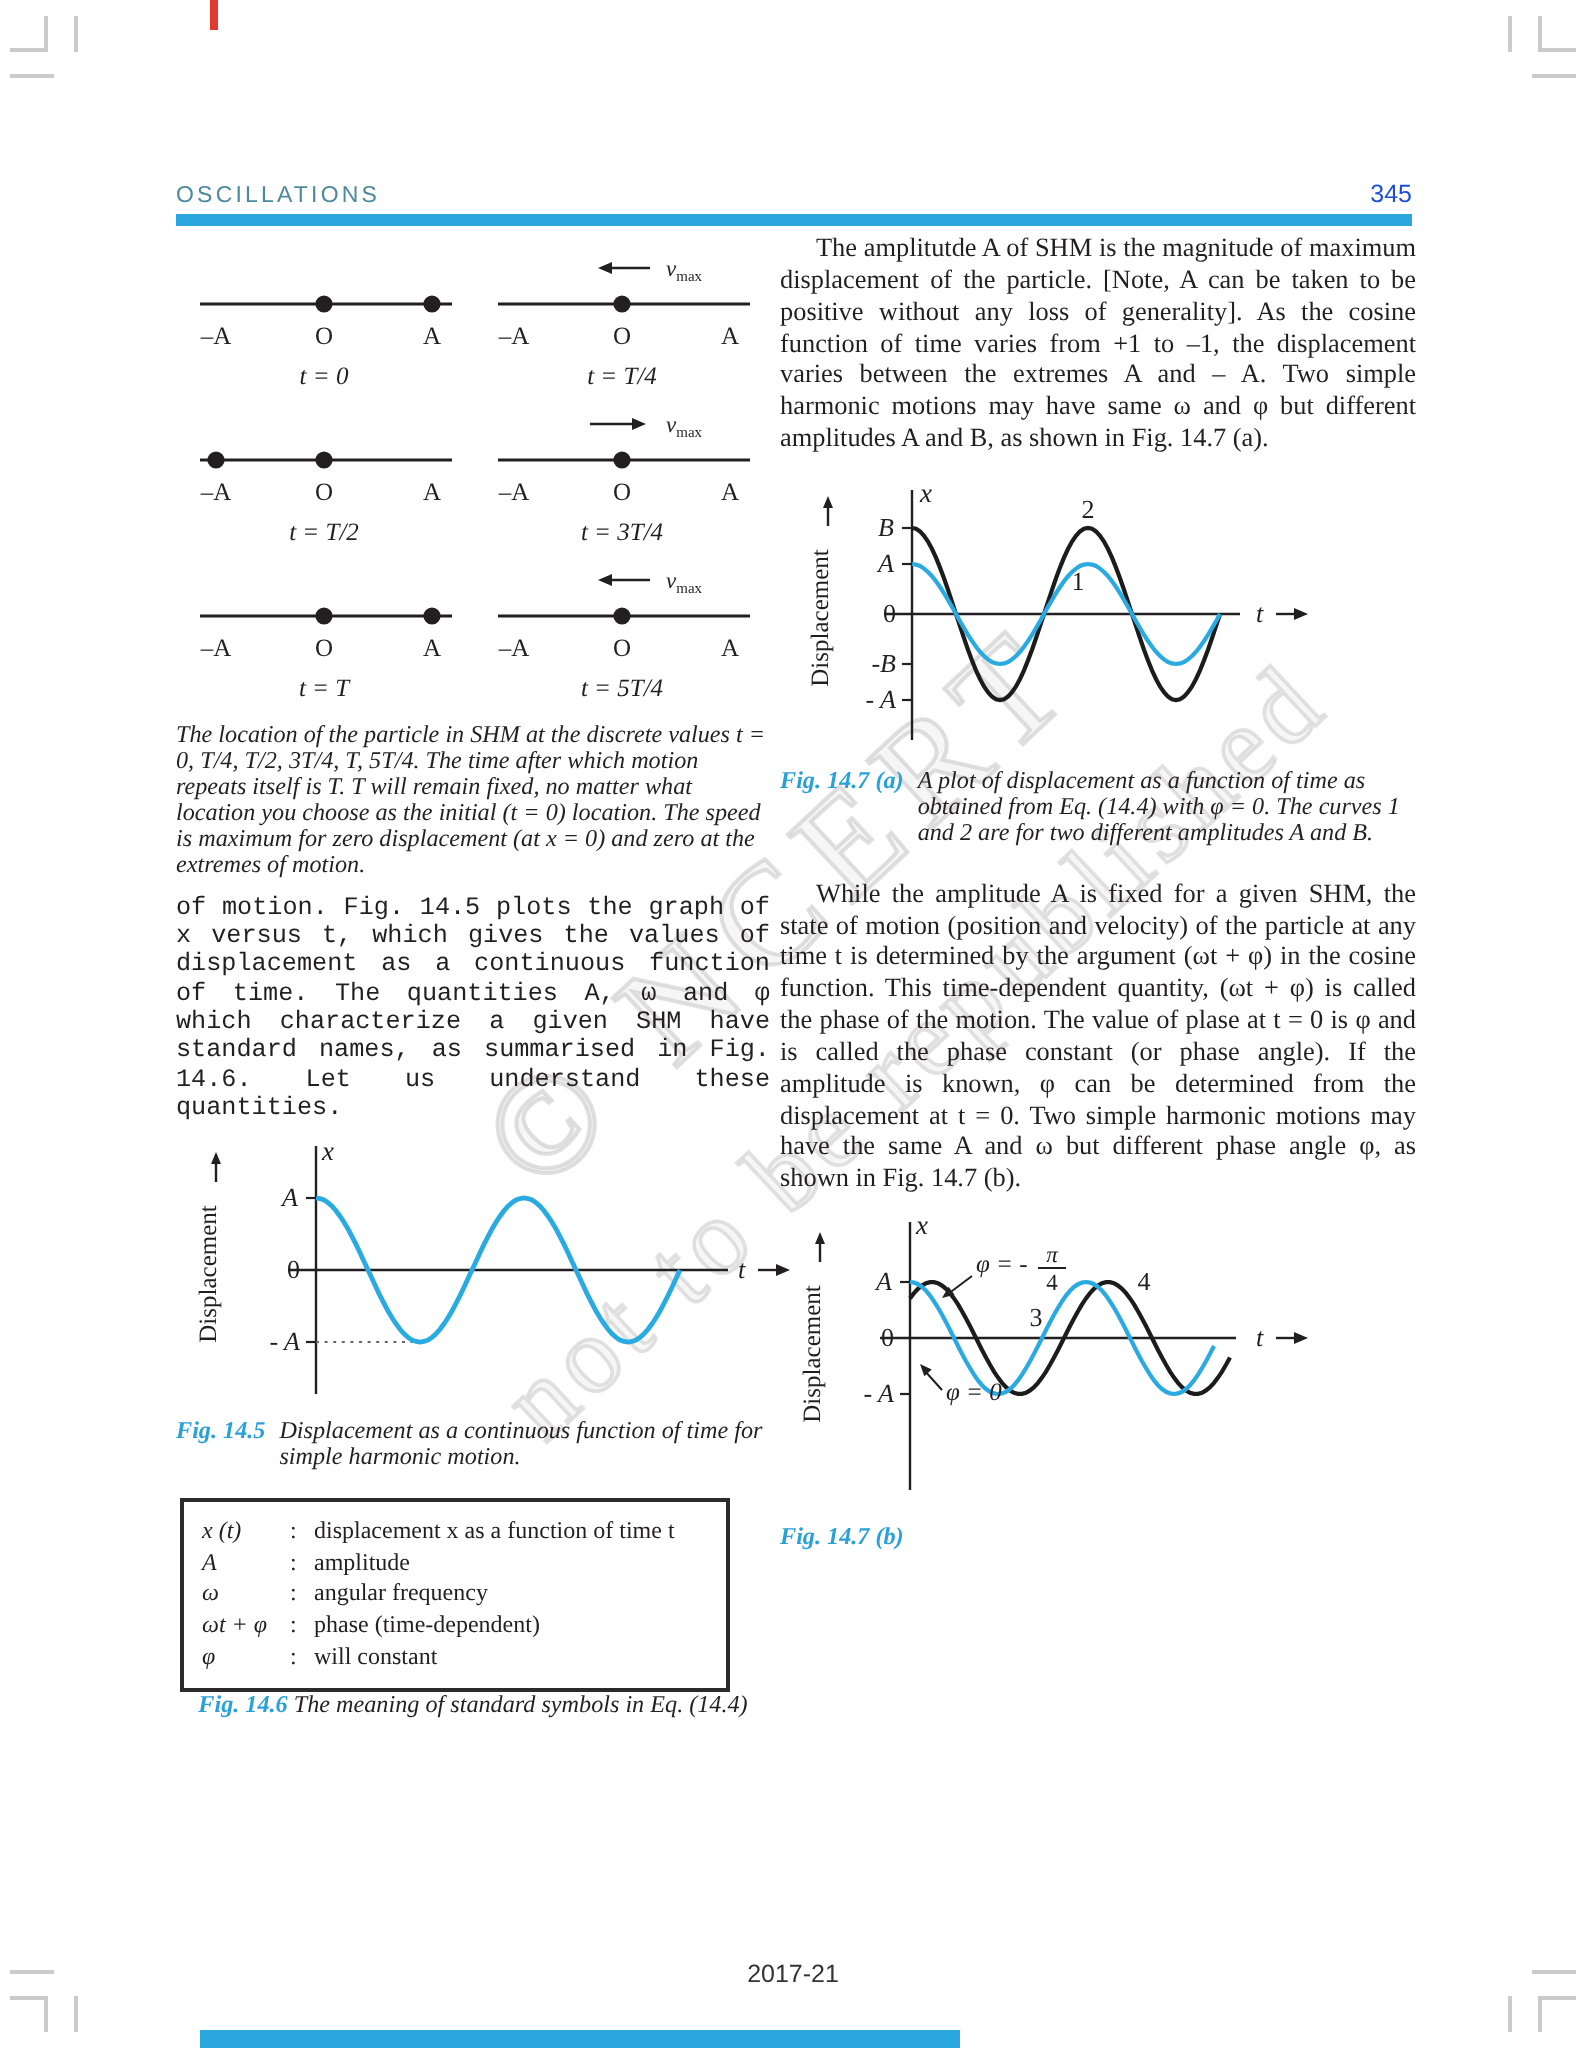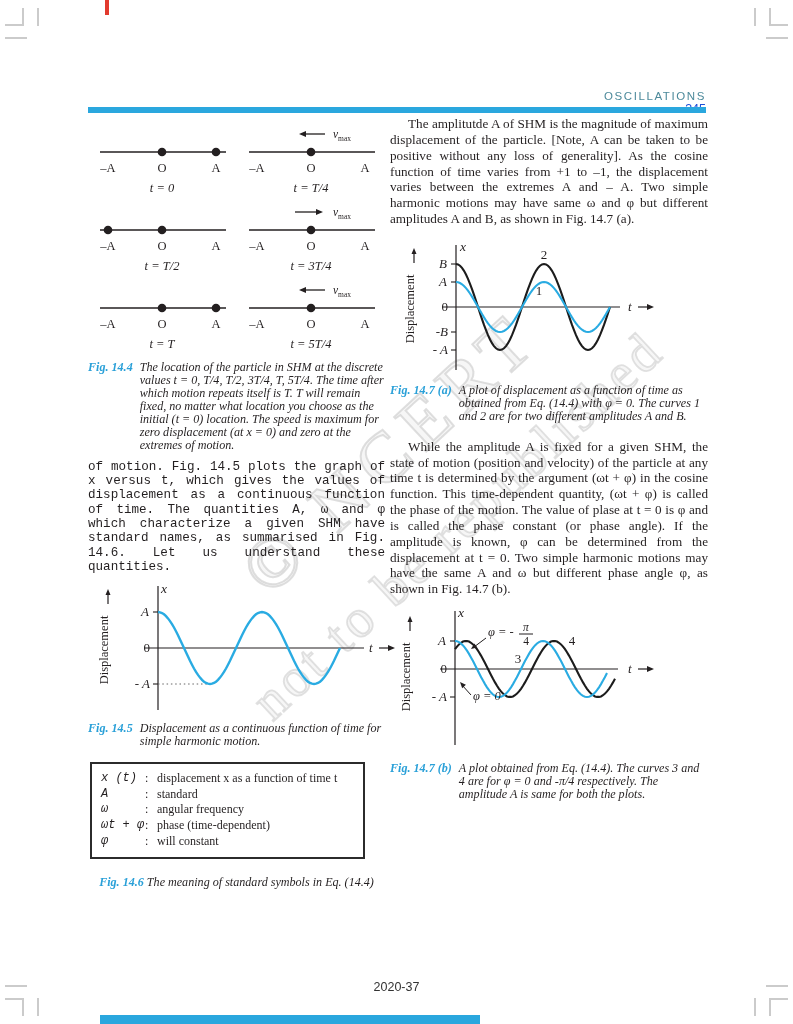--- a/index.html
+++ b/index.html
@@ -5,47 +5,47 @@
   html,body{margin:0;padding:0;background:#ffffff;}
   .page{position:relative;width:793px;height:1024px;background:#fff;overflow:hidden;
         font-family:"Liberation Serif","DejaVu Serif",serif;color:#231f20;}
 
   
   .crop{position:absolute;background:#cbcbcb;}
   .redtick{position:absolute;left:105px;top:0;width:4px;height:15px;background:#e23a2e;}
   .bottombar{position:absolute;left:100px;top:1015px;width:380px;height:9px;background:#2aa7de;}
 
   
-  .header{position:absolute;left:88px;top:90px;width:618px;display:flex;justify-content:space-between;align-items:flex-end;flex-direction:column;}
+  .header{position:absolute;left:88px;top:90px;width:618px;display:flex;justify-content:space-between;align-items:flex-end;}
   .header .title{font-size:11.5px;letter-spacing:1.6px;color:#4d8a9b;font-family:"Liberation Sans",sans-serif;}
   .header .pagenum{font-size:12.5px;color:#1d4ed8;font-family:"Liberation Sans",sans-serif;}
   .headrule{position:absolute;left:88px;top:107px;width:618px;height:6px;background:#2aa7de;}
 
   
   .col-left{position:absolute;left:88px;top:124px;width:297px;}
   .col-right{position:absolute;left:390px;top:116px;width:318px;}
 
   .body-para{font-size:13.2px;line-height:1.2;text-align:justify;margin:0;}
   .col-left .body-para{font-size:12.6px;line-height:1.14;}
   .indent{text-indent:18px;}
 
   .caption{font-size:12.1px;line-height:1.07;font-style:italic;color:#231f20;}
   .caption.hang{display:flex;margin-top:7px;}
   .caption.hang .figlabel{flex:0 0 auto;margin-right:7px;}
   .caption.hang .captext{flex:1 1 auto;}
-  .caption.center{text-align:center;margin-top:17px;}
+  .caption.center{text-align:center;margin-top:0;}
   .figlabel{color:#2aa0d8;font-weight:bold;font-style:italic;}
 
   
   .fig144-grid{display:grid;grid-template-columns:149px 149px;grid-row-gap:4px;}
 
   
   .symbox{border:2px solid #2b2b2b;width:254px;margin:14px 0 0 2px;padding:7px 8px 8px 9px;}
   .symrow{display:flex;font-size:12px;line-height:1.3;}
-  .symrow .sym{flex:0 0 44px;font-style:italic;font-family:Liberation Mono, monospace;}
+  .symrow .sym{flex:0 0 44px;font-style:italic;}
   .symrow .colon{flex:0 0 12px;}
   .symrow .meaning{flex:1 1 auto;white-space:nowrap;}
 
   svg{display:block;}
   .figsvg{margin-top:6px;}
 
   
   .watermark{position:absolute;left:110px;top:400px;width:620px;transform:rotate(-43deg);
              text-align:center;pointer-events:none;opacity:.85;}
   .watermark .w1{font-size:72px;letter-spacing:10px;color:rgba(205,205,205,0.22);
@@ -150,21 +150,20 @@
           <line x1="12" y1="28" x2="138" y2="28" stroke="#231f20" stroke-width="1.4"></line>
           <circle cx="74" cy="28" r="4.3" fill="#231f20"></circle>
           <text x="20" y="48" font-family="&quot;Liberation Serif&quot;,&quot;DejaVu Serif&quot;,serif" font-size="12.5" fill="#231f20" text-anchor="middle" font-style="normal">–A</text>
           <text x="74" y="48" font-family="&quot;Liberation Serif&quot;,&quot;DejaVu Serif&quot;,serif" font-size="12.5" fill="#231f20" text-anchor="middle" font-style="normal">O</text>
           <text x="128" y="48" font-family="&quot;Liberation Serif&quot;,&quot;DejaVu Serif&quot;,serif" font-size="12.5" fill="#231f20" text-anchor="middle" font-style="normal">A</text>
           <text x="74" y="68" font-family="&quot;Liberation Serif&quot;,&quot;DejaVu Serif&quot;,serif" font-size="12.5" fill="#231f20" text-anchor="middle" font-style="italic">t = 5T/4</text>
         </svg>
       </div>
 
     <div class="caption hang">
-      <span class="figlabel">Fig. 14.4</span>
       <span class="captext">The location of the particle in SHM at the discrete values t = 0, T/4, T/2, 3T/4, T, 5T/4. The time after which motion repeats itself is T. T will remain fixed, no matter what location you choose as the initial (t = 0) location. The speed is maximum for zero displacement (at x = 0) and zero at the extremes of motion.</span>
     </div>
 
     <p class="body-para" style="margin-top:8px;font-family:Liberation Mono, monospace;">of motion. Fig. 14.5 plots the graph of x versus t, which gives the values of displacement as a continuous function of time. The quantities A, ω and φ which characterize a given SHM have standard names, as summarised in Fig. 14.6. Let us understand these quantities.</p>
 
     <svg id="fig145" class="figsvg" width="310" height="135">
         <line x1="70" y1="6" x2="70" y2="130" stroke="#231f20" stroke-width="1.2"></line>
         <line x1="56" y1="68" x2="276" y2="68" stroke="#231f20" stroke-width="1.2"></line>
         <line x1="65" y1="32" x2="70" y2="32" stroke="#231f20" stroke-width="1.1"></line>
         <line x1="65" y1="104" x2="70" y2="104" stroke="#231f20" stroke-width="1.1"></line>
@@ -189,21 +188,21 @@
 
     <div class="symbox">
       <div class="symrow">
         <span class="sym">x (t)</span>
         <span class="colon">:</span>
         <span class="meaning">displacement x as a function of time t</span>
       </div>
       <div class="symrow">
         <span class="sym">A</span>
         <span class="colon">:</span>
-        <span class="meaning">standard</span>
+        <span class="meaning">amplitude</span>
       </div>
       <div class="symrow">
         <span class="sym">ω</span>
         <span class="colon">:</span>
         <span class="meaning">angular frequency</span>
       </div>
       <div class="symrow">
         <span class="sym">ωt + φ</span>
         <span class="colon">:</span>
         <span class="meaning">phase (time-dependent)</span>
@@ -281,18 +280,17 @@
         <text x="238" y="68" font-family="&quot;Liberation Serif&quot;,&quot;DejaVu Serif&quot;,serif" font-size="13" fill="#231f20" text-anchor="start" font-style="italic">t</text>
         <line x1="248" y1="64" x2="260" y2="64" stroke="#231f20" stroke-width="1.2"></line>
         <polygon points="264,64 257,67 257,61" fill="#231f20"></polygon>
         <text x="20" y="72" font-family="&quot;Liberation Serif&quot;,&quot;DejaVu Serif&quot;,serif" font-size="12.5" fill="#231f20" text-anchor="middle" font-style="normal" transform="rotate(-90 20 72)">Displacement</text>
         <line x1="20" y1="26" x2="20" y2="14" stroke="#231f20" stroke-width="1.2"></line>
         <polygon points="20,11 22.5,17 17.5,17" fill="#231f20"></polygon>
       </svg>
 
     <div class="caption hang">
       <span class="figlabel">Fig. 14.7 (b)</span>
-      <span class="captext">A plot obtained from Eq. (14.4). The curves 3 and 4 are for φ = 0 and -π/4 respectively. The amplitude A is same for both the plots.</span>
-    </div>
-  </div>
-
-  <div class="footer">2020-37</div>
+    </div>
+  </div>
+
+  <div class="footer">2017-21</div>
 </div>
 
 </body></html>

